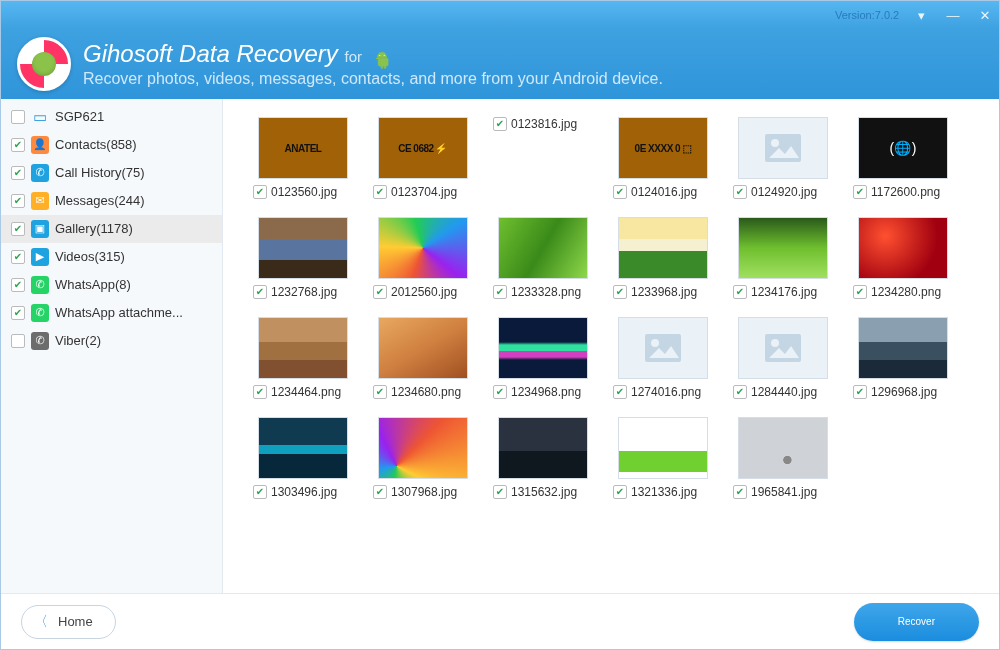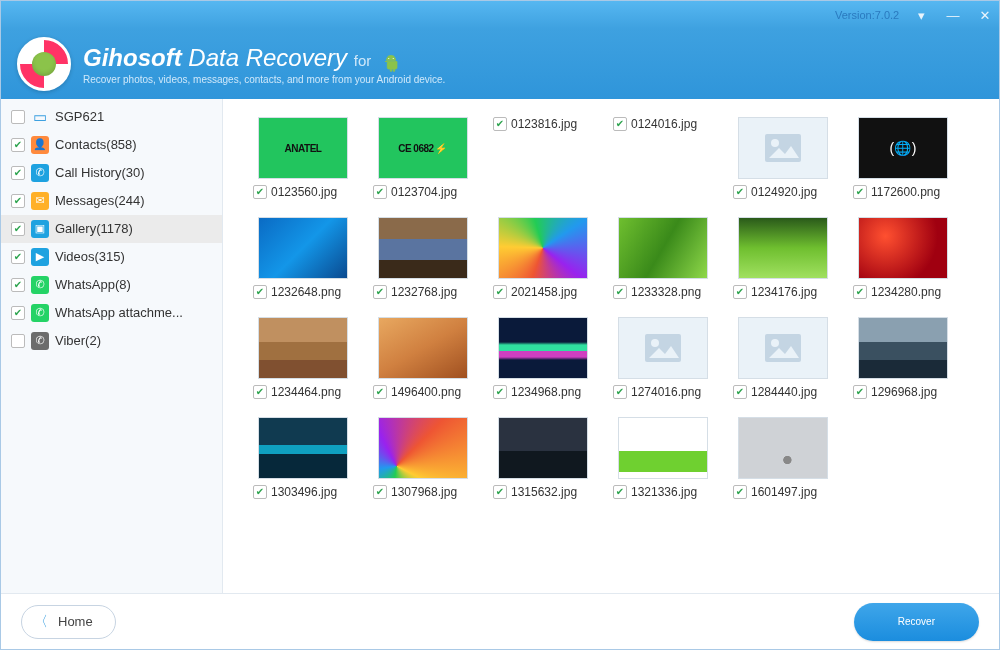--- a/index.html
+++ b/index.html
@@ -4,22 +4,22 @@
 <style>
 * { margin: 0; padding: 0; box-sizing: border-box; font-family: "Segoe UI", Arial, sans-serif; }
 body { width: 1000px; height: 650px; overflow: hidden; background: #fff; border: 1px solid #a9c9e6; }
 .titlebar { height: 28px; background: linear-gradient(#56b7f1,#3ea1e0); display: flex; justify-content: flex-end; align-items: center; padding: 8px 4px; gap: 12px; }
 .titlebar .version { font-size: 11px; color: #2a7abf; margin-right: auto; padding-left: 830px; }
 .win-btn { width: 38px; height: 28px; display: flex; align-items: center; justify-content: center; color: #e9f4fc; font-size: 13px; cursor: pointer; }
 .header { height: 70px; background: linear-gradient(#3ea1e0,#2f95da); display: flex; align-items: center; padding: 0 16px; color: #fff; }
 .logo-ring { width: 54px; height: 54px; border-radius: 50%; background: radial-gradient(circle,#fff 28%,transparent 29%), conic-gradient(#f36 0 90deg,#fff 90deg 180deg,#f36 180deg 270deg,#fff 270deg 360deg); border: 3px solid #fff; display: flex; align-items: center; justify-content: center; margin-right: 12px; box-shadow: 0 1px 4px rgba(0,0,0,.2); position: relative; }
 .logo-ring::after { content:""; position:absolute; width:24px; height:24px; border-radius:50%; background:#8bc34a; box-shadow: inset 0 -2px 4px rgba(0,0,0,.15); }
 .title-main { font-size: 24px; font-style: italic; font-weight: 400; }
-.title-main b { font-weight: 700; font-style: italic; }
-.subtitle { font-size: 10px; color: #cfe8fa; margin-top: 2px; }
+.title-main b { font-weight: 400; font-style: italic; }
+.subtitle { font-size: 16px; color: #cfe8fa; margin-top: 2px; }
 .android-badge { width: 18px; height: 18px; display:inline-block; vertical-align: middle; margin-left: 4px; }
 .android-svg { fill:#8bc34a; }
 .layout { display: flex; height: calc(100% - 28px - 70px - 56px); }
 .sidebar { width: 222px; background: #f6f9fc; border-right: 1px solid #e2e9f0; overflow-y: auto; padding: 4px 0; }
 .sb-item { display: flex; align-items: center; height: 28px; padding: 0 10px; font-size: 13px; color: #333; cursor: pointer; gap: 6px; border-bottom: 1px solid transparent; }
 .sb-item.indent { padding-left: 10px; }
 .sb-item.selected { background: #ebebeb; }
 .chk { width: 14px; height: 14px; border: 1px solid #bbb; border-radius: 2px; background: #fff; display: flex; align-items: center; justify-content: center; flex-shrink: 0; }
 .chk.on::after { content: "✔"; font-size: 10px; color: #2ea44f; line-height: 1; }
 .cat-ico { width: 18px; height: 18px; border-radius: 3px; display: flex; align-items: center; justify-content: center; font-size: 11px; color: #fff; flex-shrink: 0; }
@@ -28,21 +28,21 @@
 .call-ico { background: #1ea2e0; }
 .msg-ico { background: #ffb027; }
 .gallery-ico { background: #1ea2e0; }
 .video-ico { background: #1ea2e0; }
 .whatsapp-ico { background: #25d366; }
 .viber-ico { background: #6c6c6c; }
 .sb-label { white-space: nowrap; overflow: hidden; text-overflow: ellipsis; }
 .content { flex: 1; overflow-y: auto; padding: 18px 10px 10px 24px; }
 .grid { display: grid; grid-template-columns: repeat(6, 112px); gap: 18px 8px; }
 .thumb-cell { width: 112px; }
-.thumb { width: 90px; height: 62px; margin: 0 auto 6px; border: 1px solid #d5dee6; background: #22c55e; display: flex; align-items: center; justify-content: center; overflow: hidden; position: relative; }
+.thumb { width: 90px; height: 62px; margin: 0 auto 6px; border: 1px solid #d5dee6; background: #a16207; display: flex; align-items: center; justify-content: center; overflow: hidden; position: relative; }
 .thumb.placeholder { background: #eaf2f8; }
 .thumb.placeholder svg { fill: #c4d5e3; }
 .thumb.black { background: #111; color: #fff; }
 .thumb.label { font-size: 10px; font-weight: bold; color: #111; font-family: Arial; letter-spacing: -0.5px; }
 .fname-row { display: flex; align-items: center; gap: 4px; padding-left: 6px; }
 .fname { font-size: 12px; color: #333; white-space: nowrap; overflow: hidden; text-overflow: ellipsis; }
 .footer { height: 56px; border-top: 1px solid #e2e9f0; display: flex; align-items: center; padding: 0 20px; justify-content: space-between; }
 .home-btn { height: 34px; padding: 0 22px 0 12px; border: 1px solid #c7d4e2; border-radius: 17px; background: #fff; display: flex; align-items: center; gap: 10px; font-size: 13px; color: #444; cursor: pointer; }
 .home-btn .chev { color: #3ea1e0; font-size: 14px; }
 .recover-btn { height: 38px; padding: 0 44px; border: none; border-radius: 19px; background: linear-gradient(#3fa6ea,#1b8dde); color: #fff; font-size: 10px; cursor: pointer; box-shadow: 0 1px 2px rgba(0,0,0,.15); text-align: right; }
@@ -86,21 +86,21 @@
     </div>
     <div id="sb-items">
         <div class="sb-item indent">
           <span class="chk on"></span>
           <span class="cat-ico contacts-ico">👤</span>
           <span class="sb-label">Contacts(858)</span>
         </div>
         <div class="sb-item indent">
           <span class="chk on"></span>
           <span class="cat-ico call-ico">✆</span>
-          <span class="sb-label">Call History(30)</span>
+          <span class="sb-label">Call History(75)</span>
         </div>
         <div class="sb-item indent">
           <span class="chk on"></span>
           <span class="cat-ico msg-ico">✉</span>
           <span class="sb-label">Messages(244)</span>
         </div>
         <div class="sb-item indent selected">
           <span class="chk on"></span>
           <span class="cat-ico gallery-ico">▣</span>
           <span class="sb-label">Gallery(1178)</span>
@@ -148,20 +148,23 @@
             <span class="fname">0123704.jpg</span>
           </div>
         </div>
         <div class="thumb-cell">
           <div class="fname-row">
             <span class="chk on"></span>
             <span class="fname">0123816.jpg</span>
           </div>
         </div>
         <div class="thumb-cell">
+          <div class="thumb label">
+            <span>0E XXXX 0 ⬚</span>
+          </div>
           <div class="fname-row">
             <span class="chk on"></span>
             <span class="fname">0124016.jpg</span>
           </div>
         </div>
         <div class="thumb-cell">
           <div class="thumb placeholder">
             <svg width="40" height="32" viewBox="0 0 40 32">
               <rect x="2" y="2" width="36" height="28" rx="2" fill="#c4d5e3"></rect>
               <circle cx="12" cy="11" r="4" fill="#eaf2f8"></circle>
@@ -177,56 +180,56 @@
           <div class="thumb black">
             <span style="font-size:14px">(🌐)</span>
           </div>
           <div class="fname-row">
             <span class="chk on"></span>
             <span class="fname">1172600.png</span>
           </div>
         </div>
         <div class="thumb-cell">
           <div class="thumb">
-            <div class="art" style="background:linear-gradient(135deg,#0a6bc4,#1396e8,#0a4a90)"></div>
-          </div>
-          <div class="fname-row">
-            <span class="chk on"></span>
-            <span class="fname">1232648.png</span>
-          </div>
-        </div>
-        <div class="thumb-cell">
-          <div class="thumb">
             <div class="art" style="background:linear-gradient(#8a6a4a 35%,#5a74a0 35% 70%,#3a2a1a 70%)"></div>
           </div>
           <div class="fname-row">
             <span class="chk on"></span>
             <span class="fname">1232768.jpg</span>
           </div>
         </div>
         <div class="thumb-cell">
           <div class="thumb">
             <div class="art" style="background:conic-gradient(from 200deg,#e53,#fc3,#2c5,#29e,#92e,#e53)"></div>
           </div>
           <div class="fname-row">
             <span class="chk on"></span>
-            <span class="fname">2021458.jpg</span>
+            <span class="fname">2012560.jpg</span>
           </div>
         </div>
         <div class="thumb-cell">
           <div class="thumb">
             <div class="art" style="background:linear-gradient(120deg,#6fbf2f,#3a8a1a,#8fd84a)"></div>
           </div>
           <div class="fname-row">
             <span class="chk on"></span>
             <span class="fname">1233328.png</span>
           </div>
         </div>
         <div class="thumb-cell">
           <div class="thumb">
+            <div class="art" style="background:linear-gradient(#f7e7a0 35%,#f5f0d0 35% 55%,#3a8a2a 55%)"></div>
+          </div>
+          <div class="fname-row">
+            <span class="chk on"></span>
+            <span class="fname">1233968.jpg</span>
+          </div>
+        </div>
+        <div class="thumb-cell">
+          <div class="thumb">
             <div class="art" style="background:linear-gradient(#2a5a1a,#6fbf2f 50%,#a0e060)"></div>
           </div>
           <div class="fname-row">
             <span class="chk on"></span>
             <span class="fname">1234176.jpg</span>
           </div>
         </div>
         <div class="thumb-cell">
           <div class="thumb">
             <div class="art" style="background:radial-gradient(circle at 30% 30%,#ff5030,#a00010 70%)"></div>
@@ -244,21 +247,21 @@
             <span class="chk on"></span>
             <span class="fname">1234464.png</span>
           </div>
         </div>
         <div class="thumb-cell">
           <div class="thumb">
             <div class="art" style="background:linear-gradient(150deg,#e8a860,#d08040,#a05020)"></div>
           </div>
           <div class="fname-row">
             <span class="chk on"></span>
-            <span class="fname">1496400.png</span>
+            <span class="fname">1234680.png</span>
           </div>
         </div>
         <div class="thumb-cell">
           <div class="thumb">
             <div class="art" style="background:linear-gradient(#0a1a3a 40%,#30e0a0 45% 55%,#d040c0 55% 65%,#0a1a3a 70%)"></div>
           </div>
           <div class="fname-row">
             <span class="chk on"></span>
             <span class="fname">1234968.png</span>
           </div>
@@ -333,21 +336,21 @@
             <span class="chk on"></span>
             <span class="fname">1321336.jpg</span>
           </div>
         </div>
         <div class="thumb-cell">
           <div class="thumb">
             <div class="art" style="background:radial-gradient(circle at 55% 70%,#888 0 6%,#cfd2d6 7% 100%)"></div>
           </div>
           <div class="fname-row">
             <span class="chk on"></span>
-            <span class="fname">1601497.jpg</span>
+            <span class="fname">1965841.jpg</span>
           </div>
         </div>
       </div>
   </div>
 </div>
 
 <div class="footer">
   <div class="home-btn">
     <span class="chev">〈</span>
     <span>Home</span>

